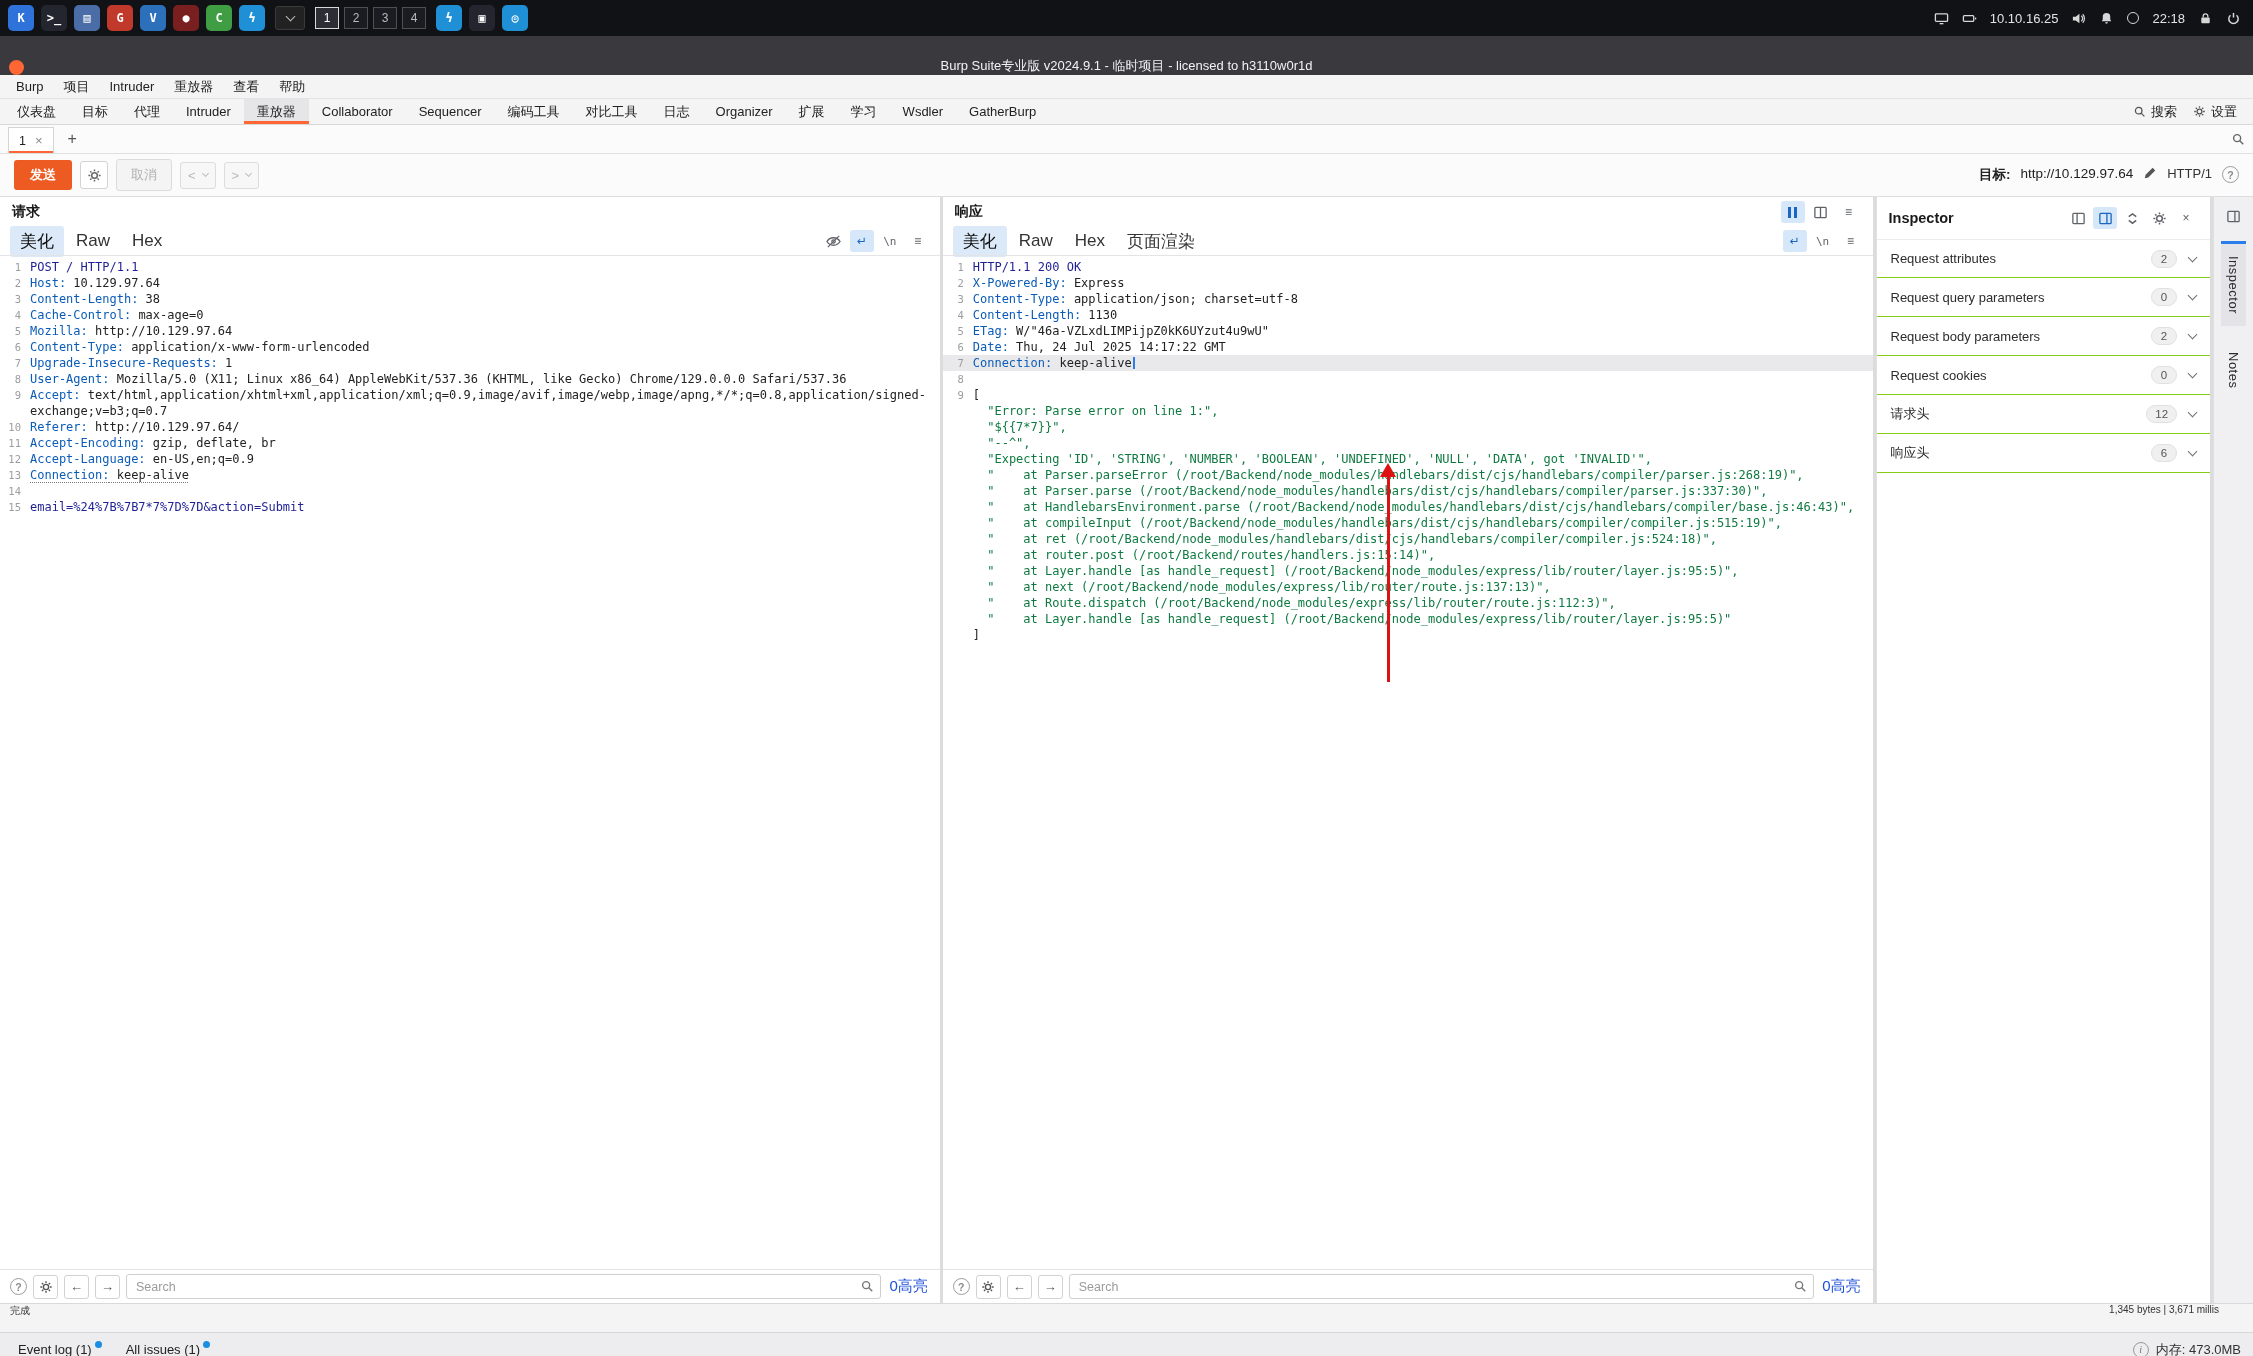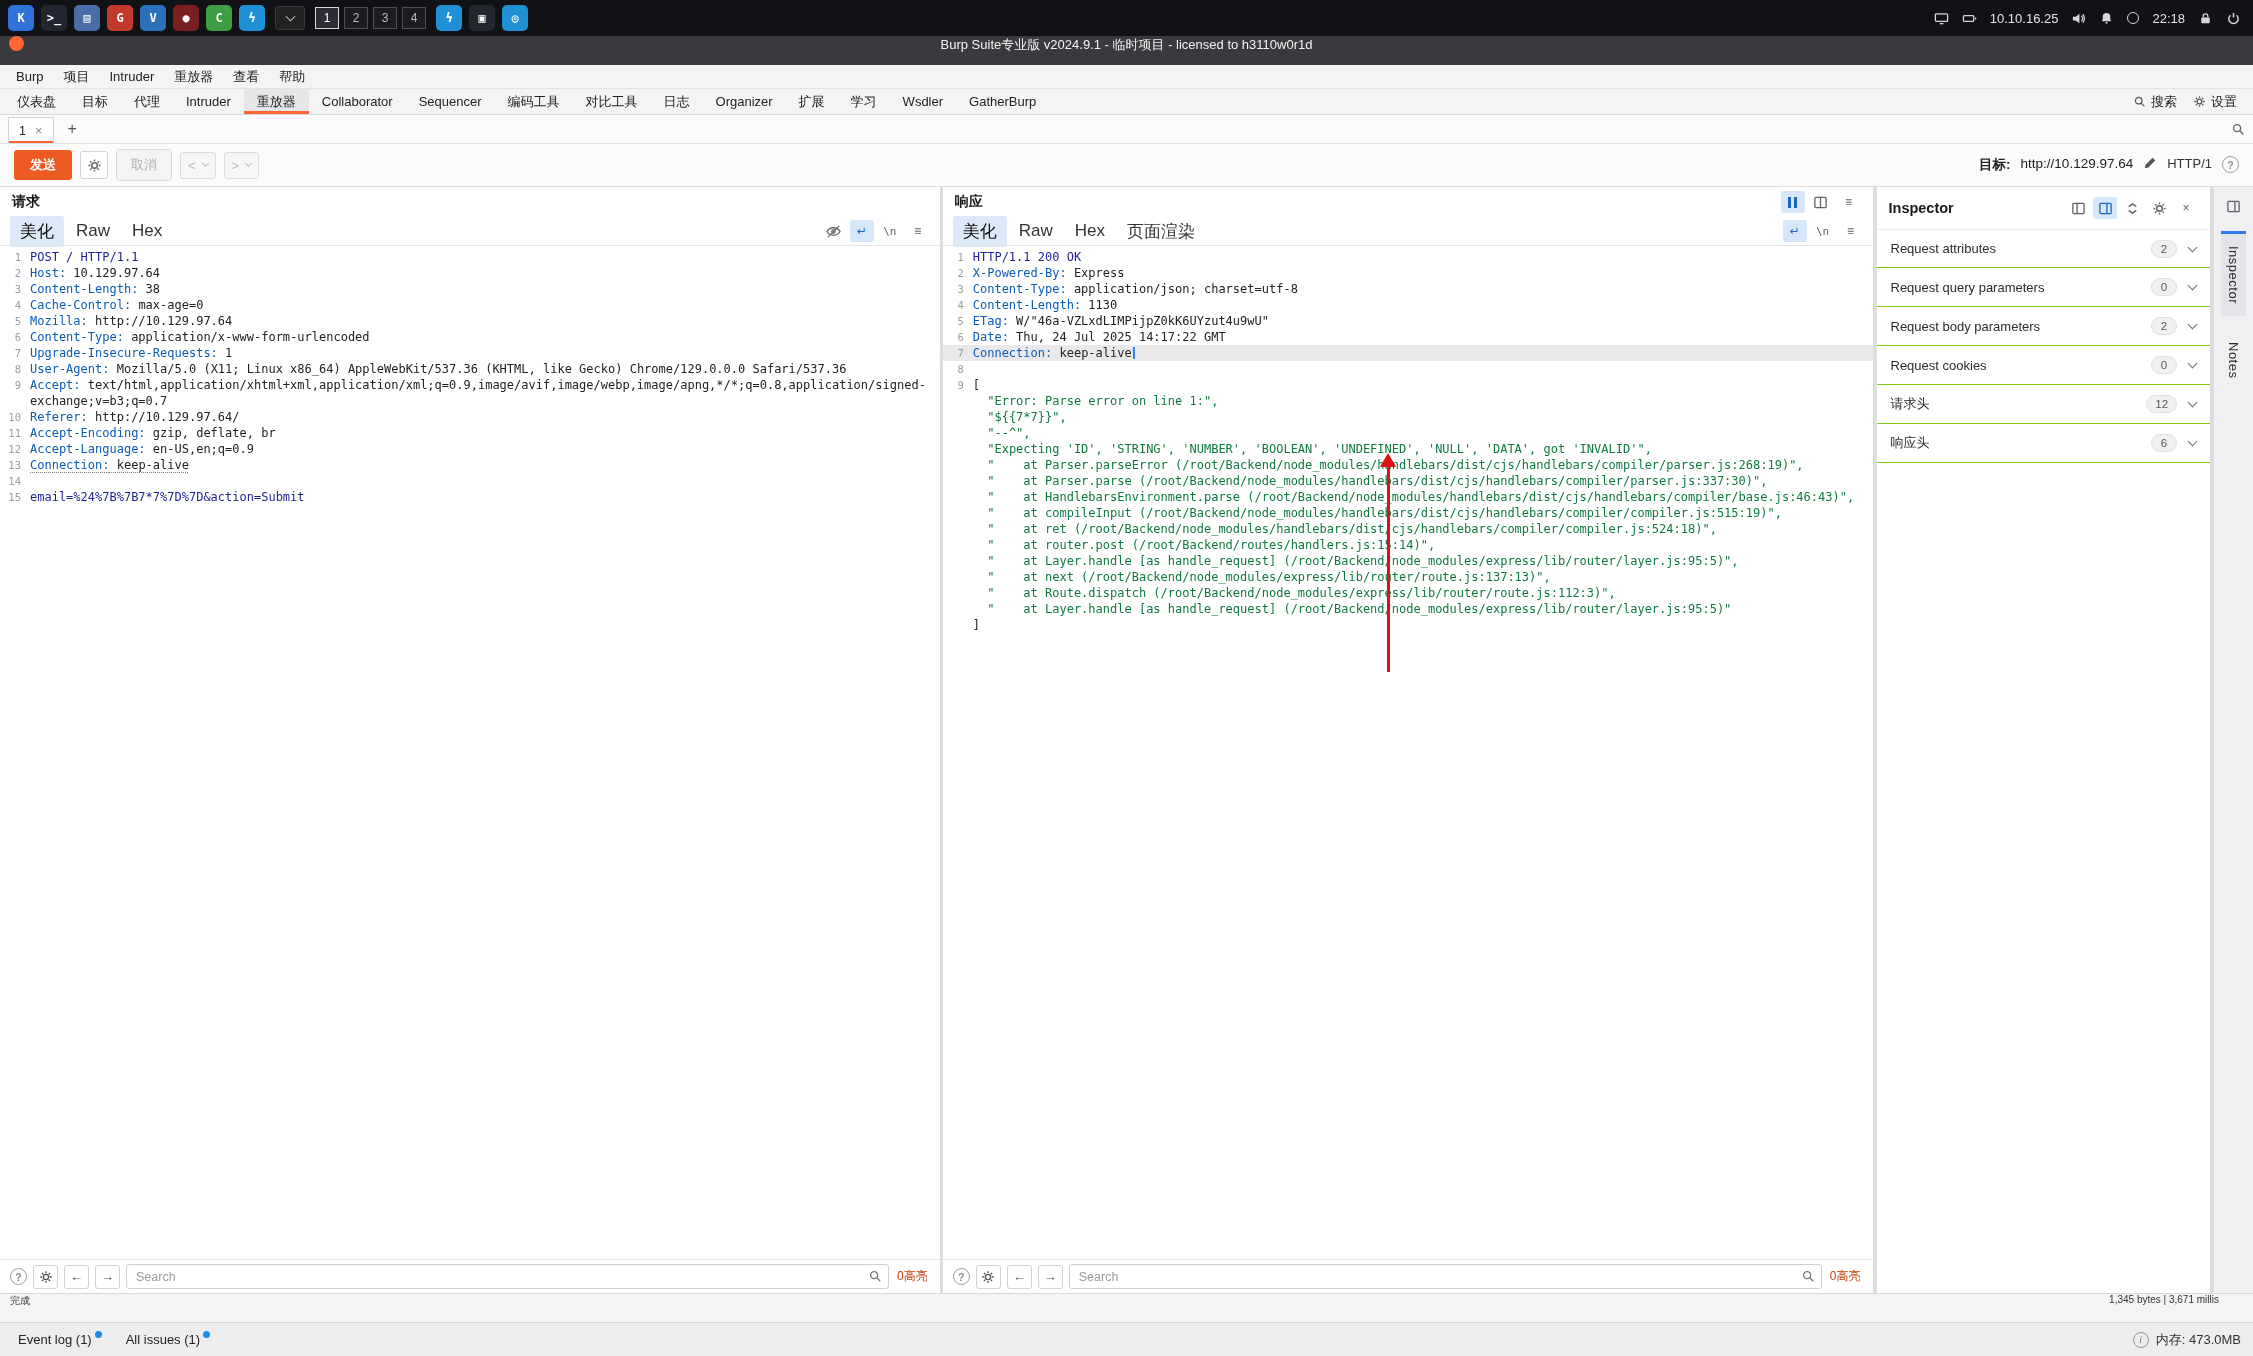--- a/index.html
+++ b/index.html
@@ -13,21 +13,21 @@
 .tb-term{width:30px;height:24px;background:#222;border:1px solid #3a3a3a;border-radius:3px;display:flex;align-items:center;justify-content:center}
 .ws{display:flex;gap:5px}
 .ws-btn{width:24px;height:22px;border:1px solid #4e4e55;color:#b9b9c0;display:inline-flex;align-items:center;justify-content:center;font-size:12px;background:#1b1c22}
 .ws-btn.active{border-color:#d8d8df;color:#fff;background:#2c2d35}
 .tb-right{margin-left:auto;display:flex;align-items:center;gap:13px;font-size:13px;color:#e4e4e4;padding-right:4px}
 .ticon{display:inline-flex;color:#d7d7d7}
 .ticon svg{width:15px;height:15px}
 .ring{width:12px;height:12px;border:1.8px solid #d7d7d7;border-radius:50%}
 
 
-.titlebar{height:29px;background:#3a3a3e;display:flex;align-items:flex-start;justify-content:center;color:#f2f2f2;font-size:13px;position:relative}
+.titlebar{height:39px;background:#3a3a3e;display:flex;align-items:flex-end;justify-content:center;color:#f2f2f2;font-size:13px;position:relative}
 .burp-ico{position:absolute;left:9px;width:15px;height:15px;border-radius:50%;background:#ff6633}
 .menubar{height:24px;display:flex;align-items:center;background:#f4f4f5;padding:0 6px;border-bottom:1px solid #e3e3e3}
 .menu-item{padding:2px 10px;color:#222}
 
 
 .maintabs{height:26px;background:#f4f4f5;border-bottom:1px solid #d8d8d8;display:flex;align-items:stretch;padding:0 4px}
 .mt-list{display:flex;align-items:stretch}
 .main-tab{display:flex;align-items:center;padding:0 13px;color:#222}
 .main-tab.sel{background:#e6e6e8;box-shadow:inset 0 -3px 0 #ff6633}
 .mt-right{margin-left:auto;display:flex;align-items:center;gap:16px;padding-right:12px;color:#222}
@@ -92,21 +92,21 @@
 
 
 .searchrow{height:34px;border-top:1px solid #e4e4e6;display:flex;align-items:center;gap:6px;padding:0 10px}
 .sr-btn{width:25px;height:24px;border:1px solid #d2d2d2;border-radius:3px;background:#fff;color:#555;display:flex;align-items:center;justify-content:center;font-size:13px}
 .sr-btn svg{width:14px;height:14px}
 .sr-input{flex:1;position:relative;display:flex}
 .search{width:100%;height:25px;border:1px solid #cfcfcf;border-radius:3px;padding:0 28px 0 9px;font-size:12.5px;font-family:inherit;color:#333;outline:none;background:#fff}
 .search::placeholder{color:#9b9b9b}
 .mag{position:absolute;right:7px;top:5px;color:#777;display:inline-flex}
 .mag svg{width:14px;height:14px}
-.hl{font-size:12px;color:#c2410c;white-space:nowrap;padding:0 2px}
+.hl{font-size:15px;color:#1d4ed8;white-space:nowrap;padding:0 2px}
 
 
 .inspector{width:335px;background:#fff;border-left:1px solid #e0e0e0;display:flex;flex-direction:column}
 .insp-head{height:42px;display:flex;align-items:center;padding:0 12px;font-size:14.5px;font-weight:bold;color:#1a1a1a}
 .insp-icons{margin-left:auto;display:flex;gap:3px;font-weight:normal}
 .insp-row{height:39px;display:flex;align-items:center;padding:0 14px;border-bottom:1px solid #84cc16;font-size:13px;color:#2c2c2c}
 .insp-row:first-child{border-top:1px solid #ececee}
 .badge{margin-left:auto;min-width:26px;text-align:center;background:#f0f0f1;border:1px solid #e0e0e1;border-radius:10px;padding:2px 8px;font-size:11.5px;color:#555}
 .insp-row .cdown{margin-left:12px;margin-top:-3px}
 

